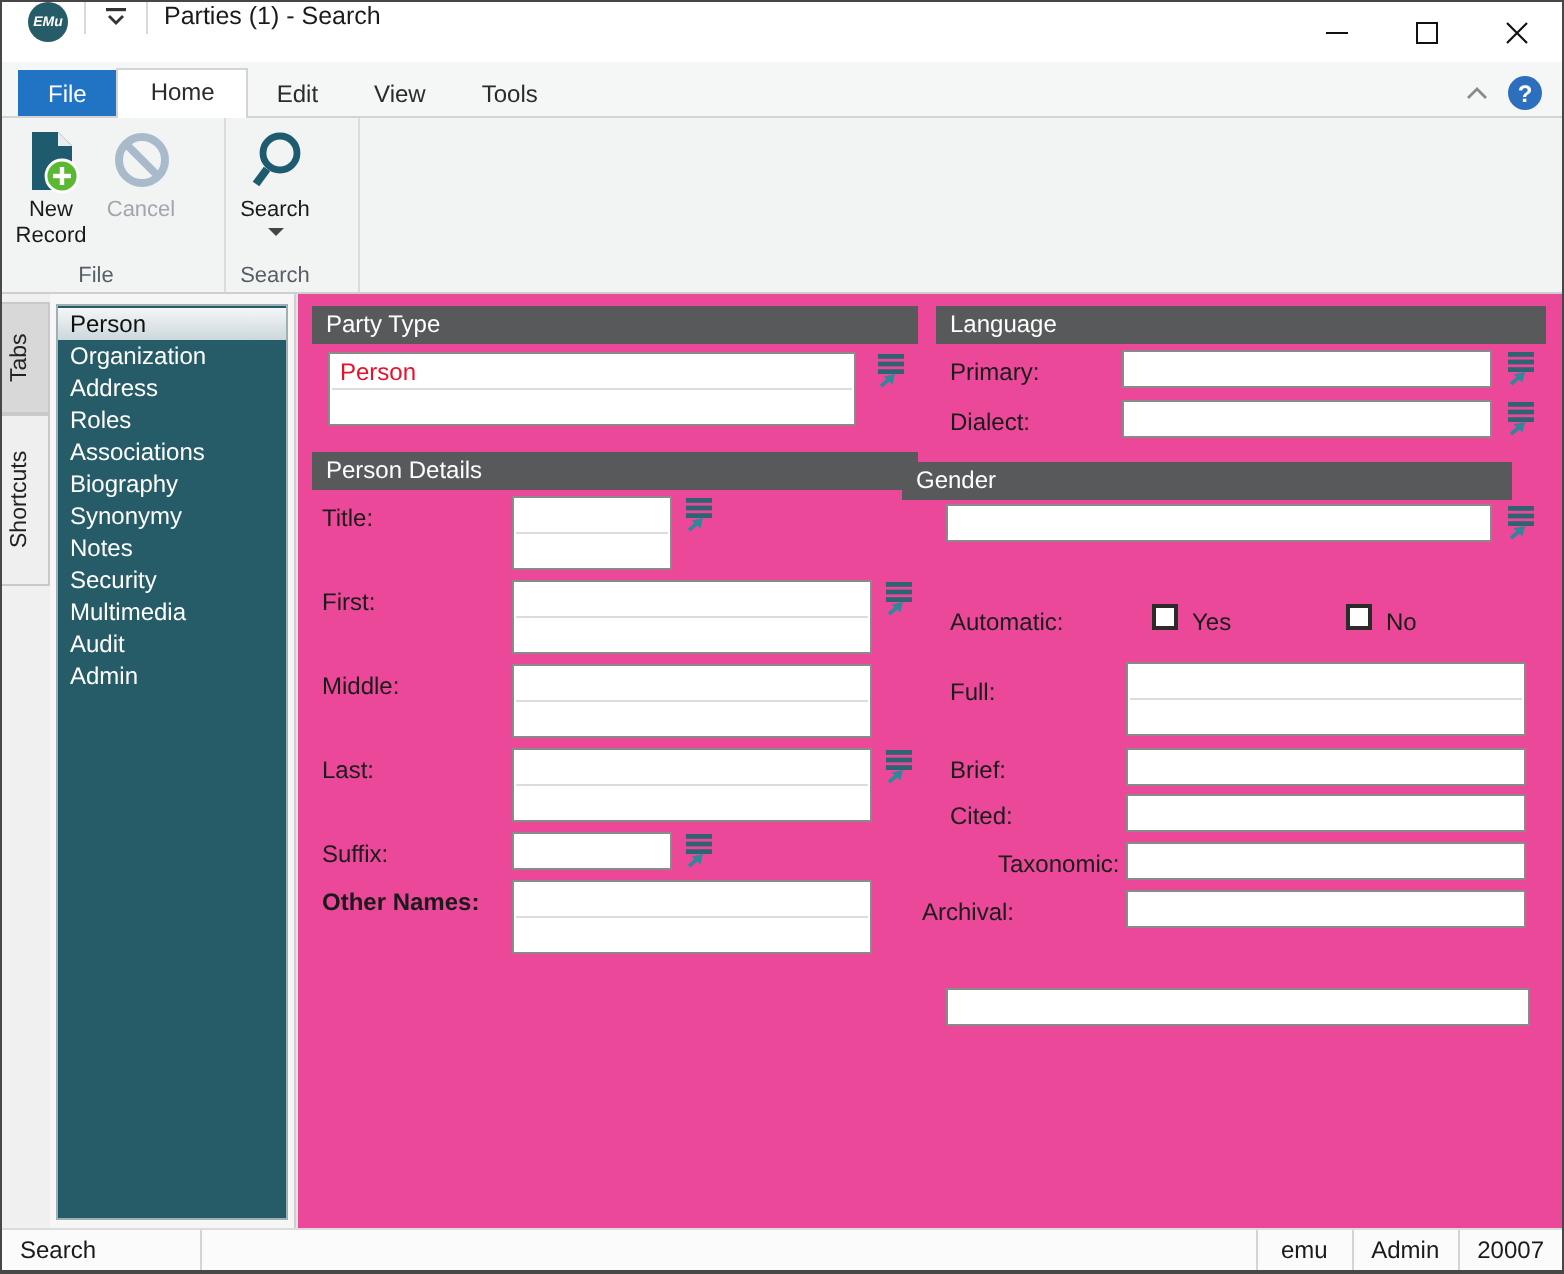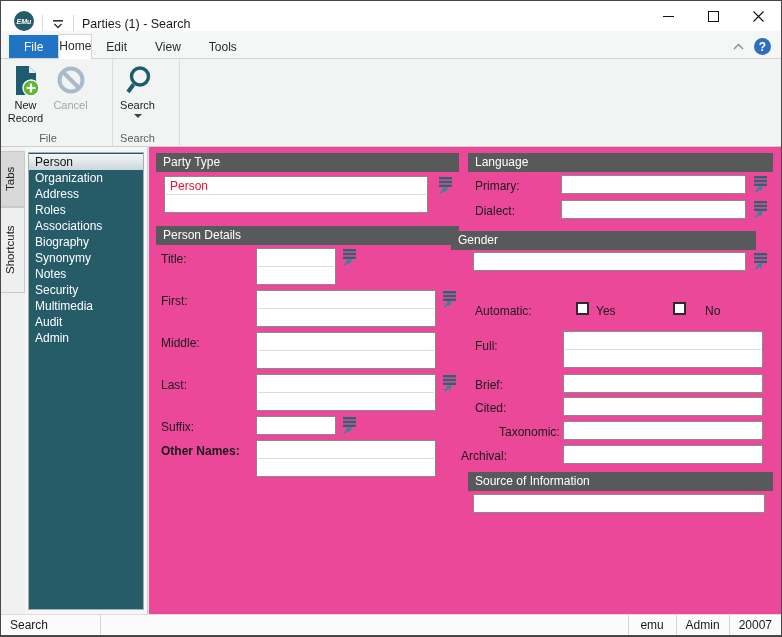--- a/index.html
+++ b/index.html
@@ -3,37 +3,37 @@
 <meta charset="utf-8">
 <style>
   * { margin:0; padding:0; box-sizing:border-box; }
   html,body { width:782px; height:637px; }
   body { font-family:"Liberation Sans", sans-serif; font-size:12px; color:#1a1a1a; background:#fff; }
 
   .window { width:782px; height:637px; border:1px solid #474747; border-bottom-width:2px;
             display:flex; flex-direction:column; background:#fff; overflow:hidden; }
 
   
-  .titlebar { height:30px; background:#fff; display:flex; align-items:flex-end; flex:0 0 auto; }
+  .titlebar { height:30px; background:#fff; display:flex; align-items:flex-start; flex:0 0 auto; }
   .logo-circle { width:20px; height:20px; border-radius:50%; background:var(--accent-teal); color:#fff;
                  font-size:7px; font-style:italic; font-weight:bold; display:flex; align-items:center;
                  justify-content:center; margin-left:13px; }
   .tb-sep { width:1px; height:16px; background:#d9d9d9; margin:0 8px; }
   .qat-icon { width:14px; height:14px; display:flex; flex-direction:column; align-items:center; justify-content:center; cursor:default; }
   .title-text { font-size:12.5px; color:#1a1a1a; white-space:nowrap; }
   .win-controls { margin-left:auto; display:flex; height:30px; }
   .win-btn { width:45px; height:30px; display:flex; align-items:center; justify-content:center; }
 
   
   .tabrow { height:28px; background:#f5f6f6; display:flex; align-items:flex-end; position:relative; flex:0 0 auto; }
   .tabrow::after { content:""; position:absolute; left:0; right:0; bottom:0; height:1px; background:#d4d4d4; }
   .rtab { padding:0 14px; height:24px; line-height:24px; margin-bottom:0; font-size:12px; color:#2b2b2b;
           position:relative; z-index:0; }
   .rtab.file { background:var(--file-tab-blue); color:#fff; height:24px; margin-left:8px; padding:0 15px; }
-  .rtab.active { background:#fff; border:1px solid #d4d4d4; border-bottom:none; height:25px; line-height:23px; z-index:2; padding:0 0;text-align:center; }
+  .rtab.active { background:#fff; border:1px solid #d4d4d4; border-bottom:none; height:25px; line-height:23px; z-index:2; padding:0 16px;text-align:center; }
   .tabrow-right { margin-left:auto; display:flex; align-items:center; gap:10px; padding-right:10px; margin-bottom:4px; }
   .help-circle { width:17px; height:17px; border-radius:50%; background:var(--help-blue); color:#fff;
                  font-weight:bold; font-size:12px; display:flex; align-items:center; justify-content:center; }
 
   
   .ribbon { height:88px; background:#f2f3f3; border-bottom:1px solid #cfcfcf; display:flex; flex:0 0 auto; }
   .rgroup { display:flex; flex-direction:column; border-right:1px solid #dcdcdc; padding:2px 19px 0 2px; }
   .rgroup-buttons { display:flex; flex:1; align-items:flex-start; }
   .rgroup-label { text-align:center; font-size:11px; color:#565f66; height:15px; line-height:14px; }
   .rbtn { width:45px; padding-top:3px; display:flex; flex-direction:column; align-items:center; }
@@ -280,38 +280,37 @@
           <rect x="2" y="8.6" width="13" height="2.4" fill="#2e6472"></rect>
         <path d="M3.5 17 L8.5 12.8" stroke="#2f8799" stroke-width="1.8"></path>
           <path d="M10.5 11 L4.8 12.3 L9.2 16.2 Z" fill="#2f8799"></path>
       </svg>
 
 
       <div class="flabel" style="left:326px; top:157px;">Automatic:</div>
       <div class="checkbox" style="left:427px; top:155px;"></div>
       <div class="flabel" style="left:447px; top:157px;">Yes</div>
       <div class="checkbox" style="left:524px; top:155px;"></div>
-      <div class="flabel" style="left:544px; top:157px;margin-left:12px;">No</div>
+      <div class="flabel" style="left:544px; top:157px;">No</div>
 
       <div class="flabel" style="left:326px; top:192px;">Full:</div>
       <div class="fbox grid2" style="left:414px; top:184px; width:200px;"></div>
 
       <div class="flabel" style="left:326px; top:231px;">Brief:</div>
       <div class="fbox single" style="left:414px; top:227px; width:200px;"></div>
 
       <div class="flabel" style="left:326px; top:254px;">Cited:</div>
       <div class="fbox single" style="left:414px; top:250px; width:200px;"></div>
 
       <div class="flabel" style="left:326px; top:278px;margin-left:24px;">Taxonomic:</div>
       <div class="fbox single" style="left:414px; top:274px; width:200px;"></div>
 
       <div class="flabel" style="left:312px; top:302px;text-align:right;">Archival:</div>
       <div class="fbox single" style="left:414px; top:298px; width:200px;"></div>
 
-      <div class="sec-header" style="left:319px; top:325px; width:305px;">Source of Information</div>
       <div class="fbox single" style="left:324px; top:347px; width:292px;"></div>
 
     </div>
   </div>
 
   <div class="statusbar">
     <div class="sb-cell mode">Search</div>
     <div class="sb-spacer"></div>
     <div class="sb-cell right">emu</div>
     <div class="sb-cell right">Admin</div>

